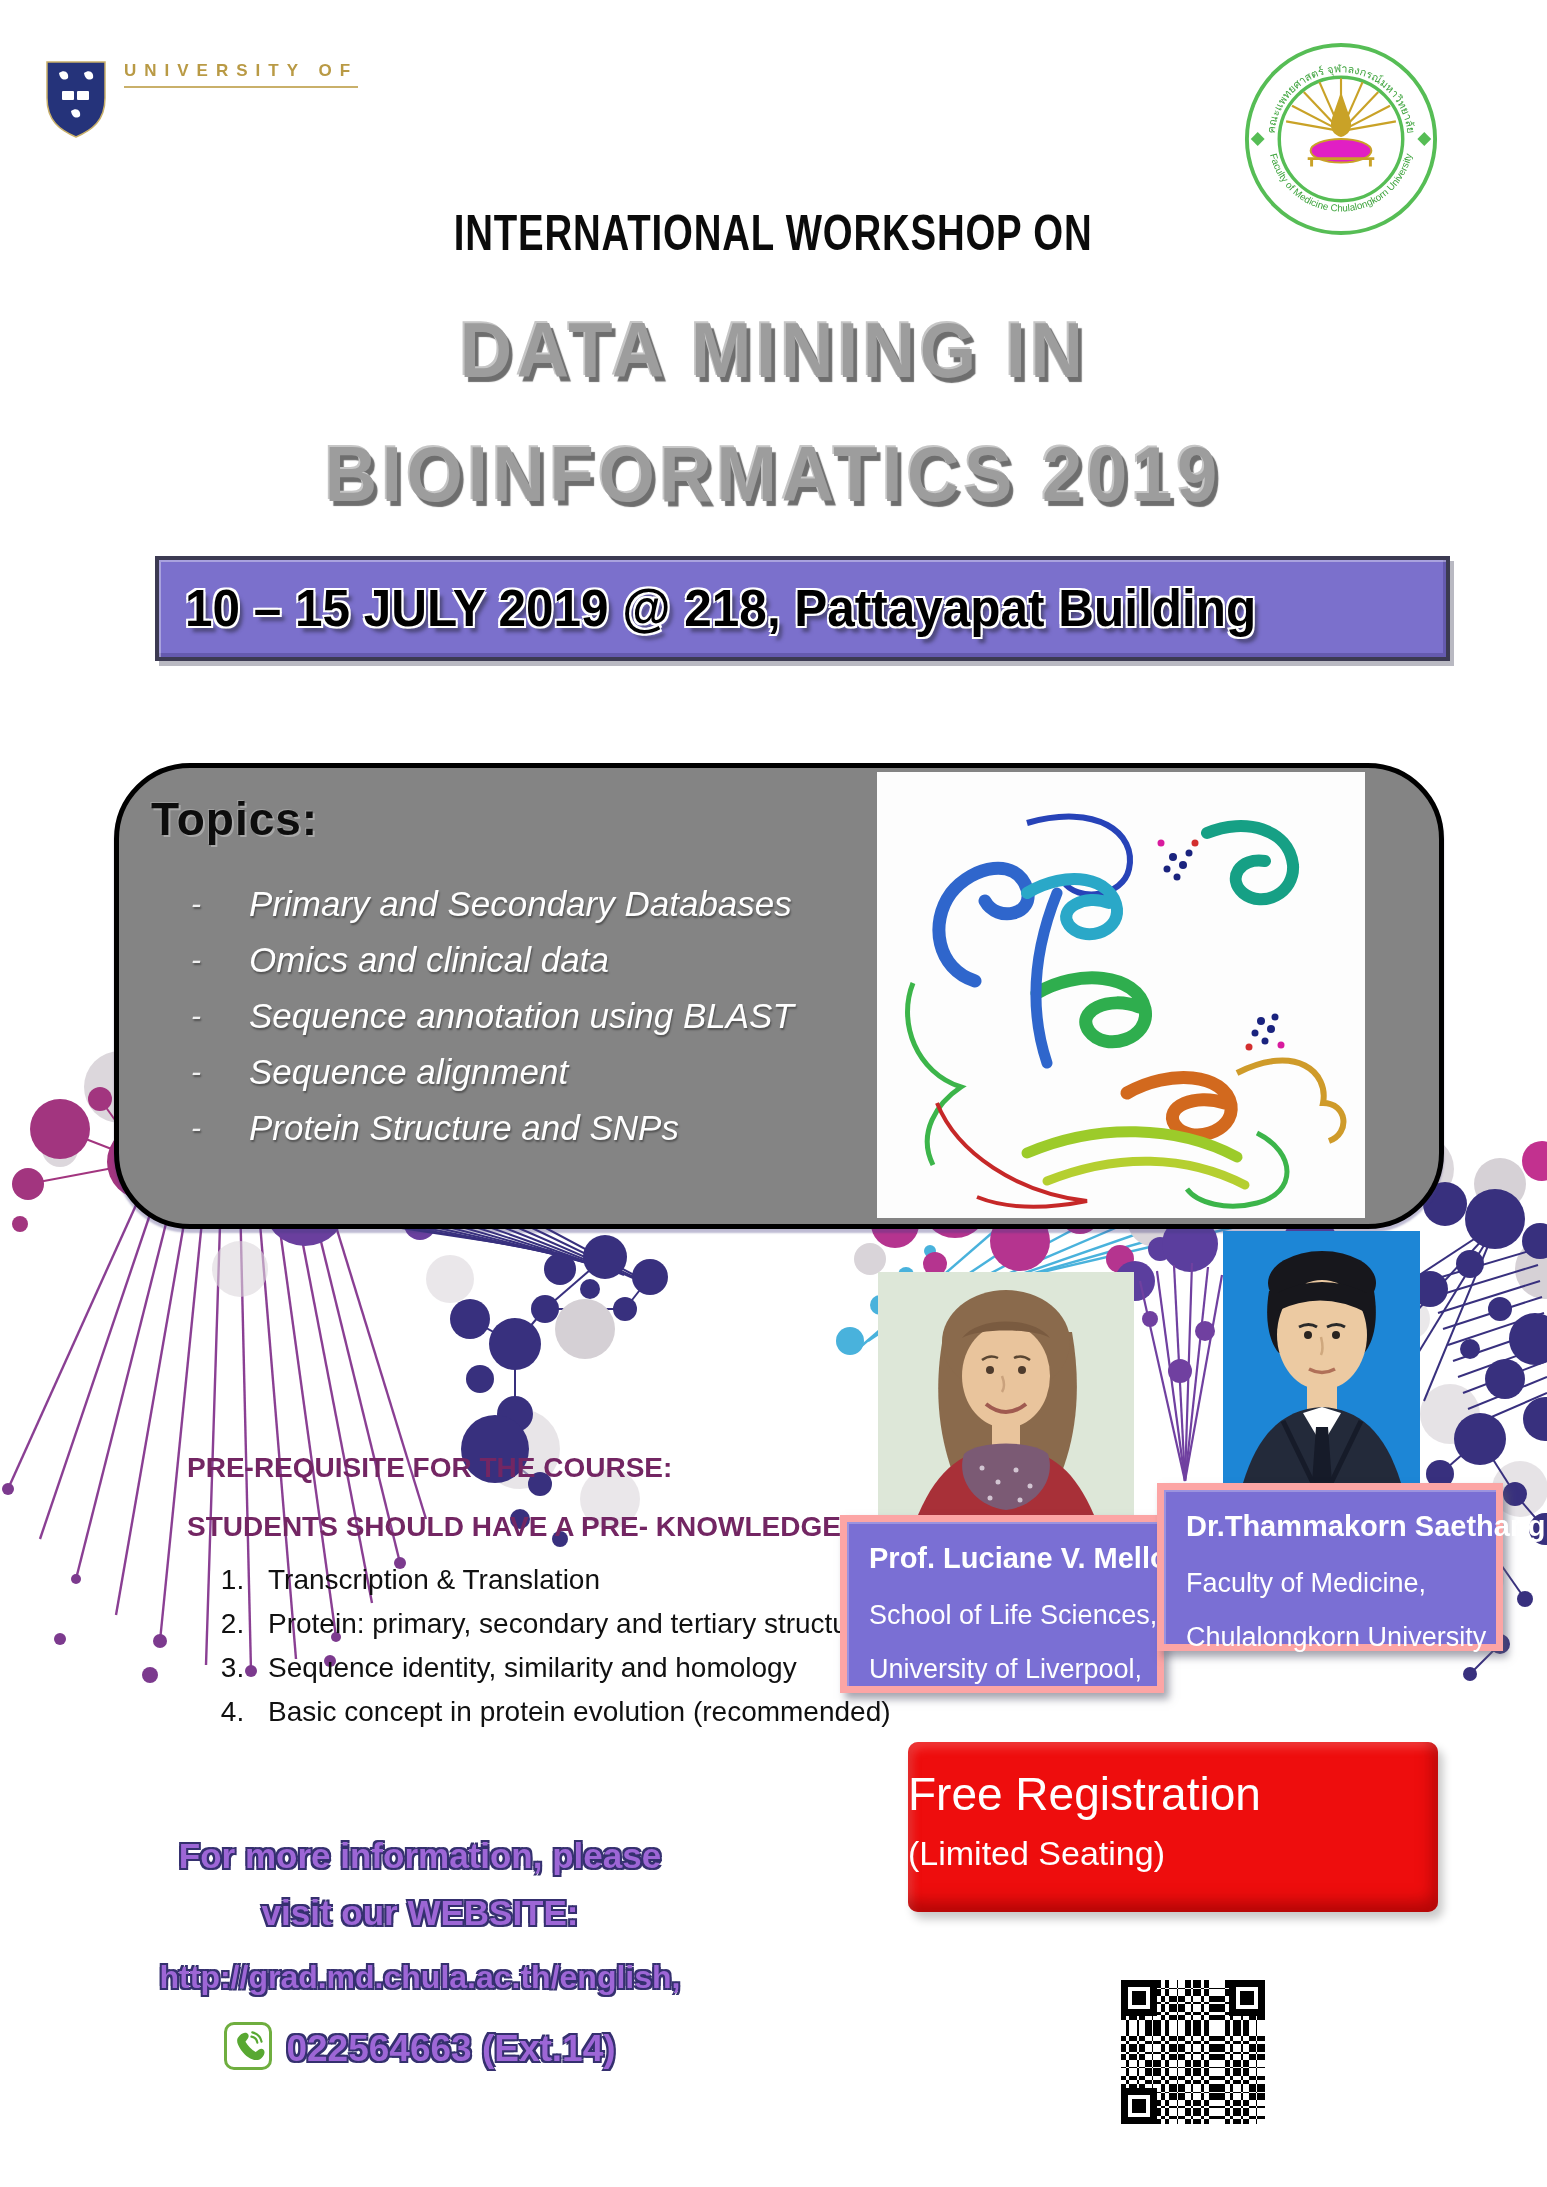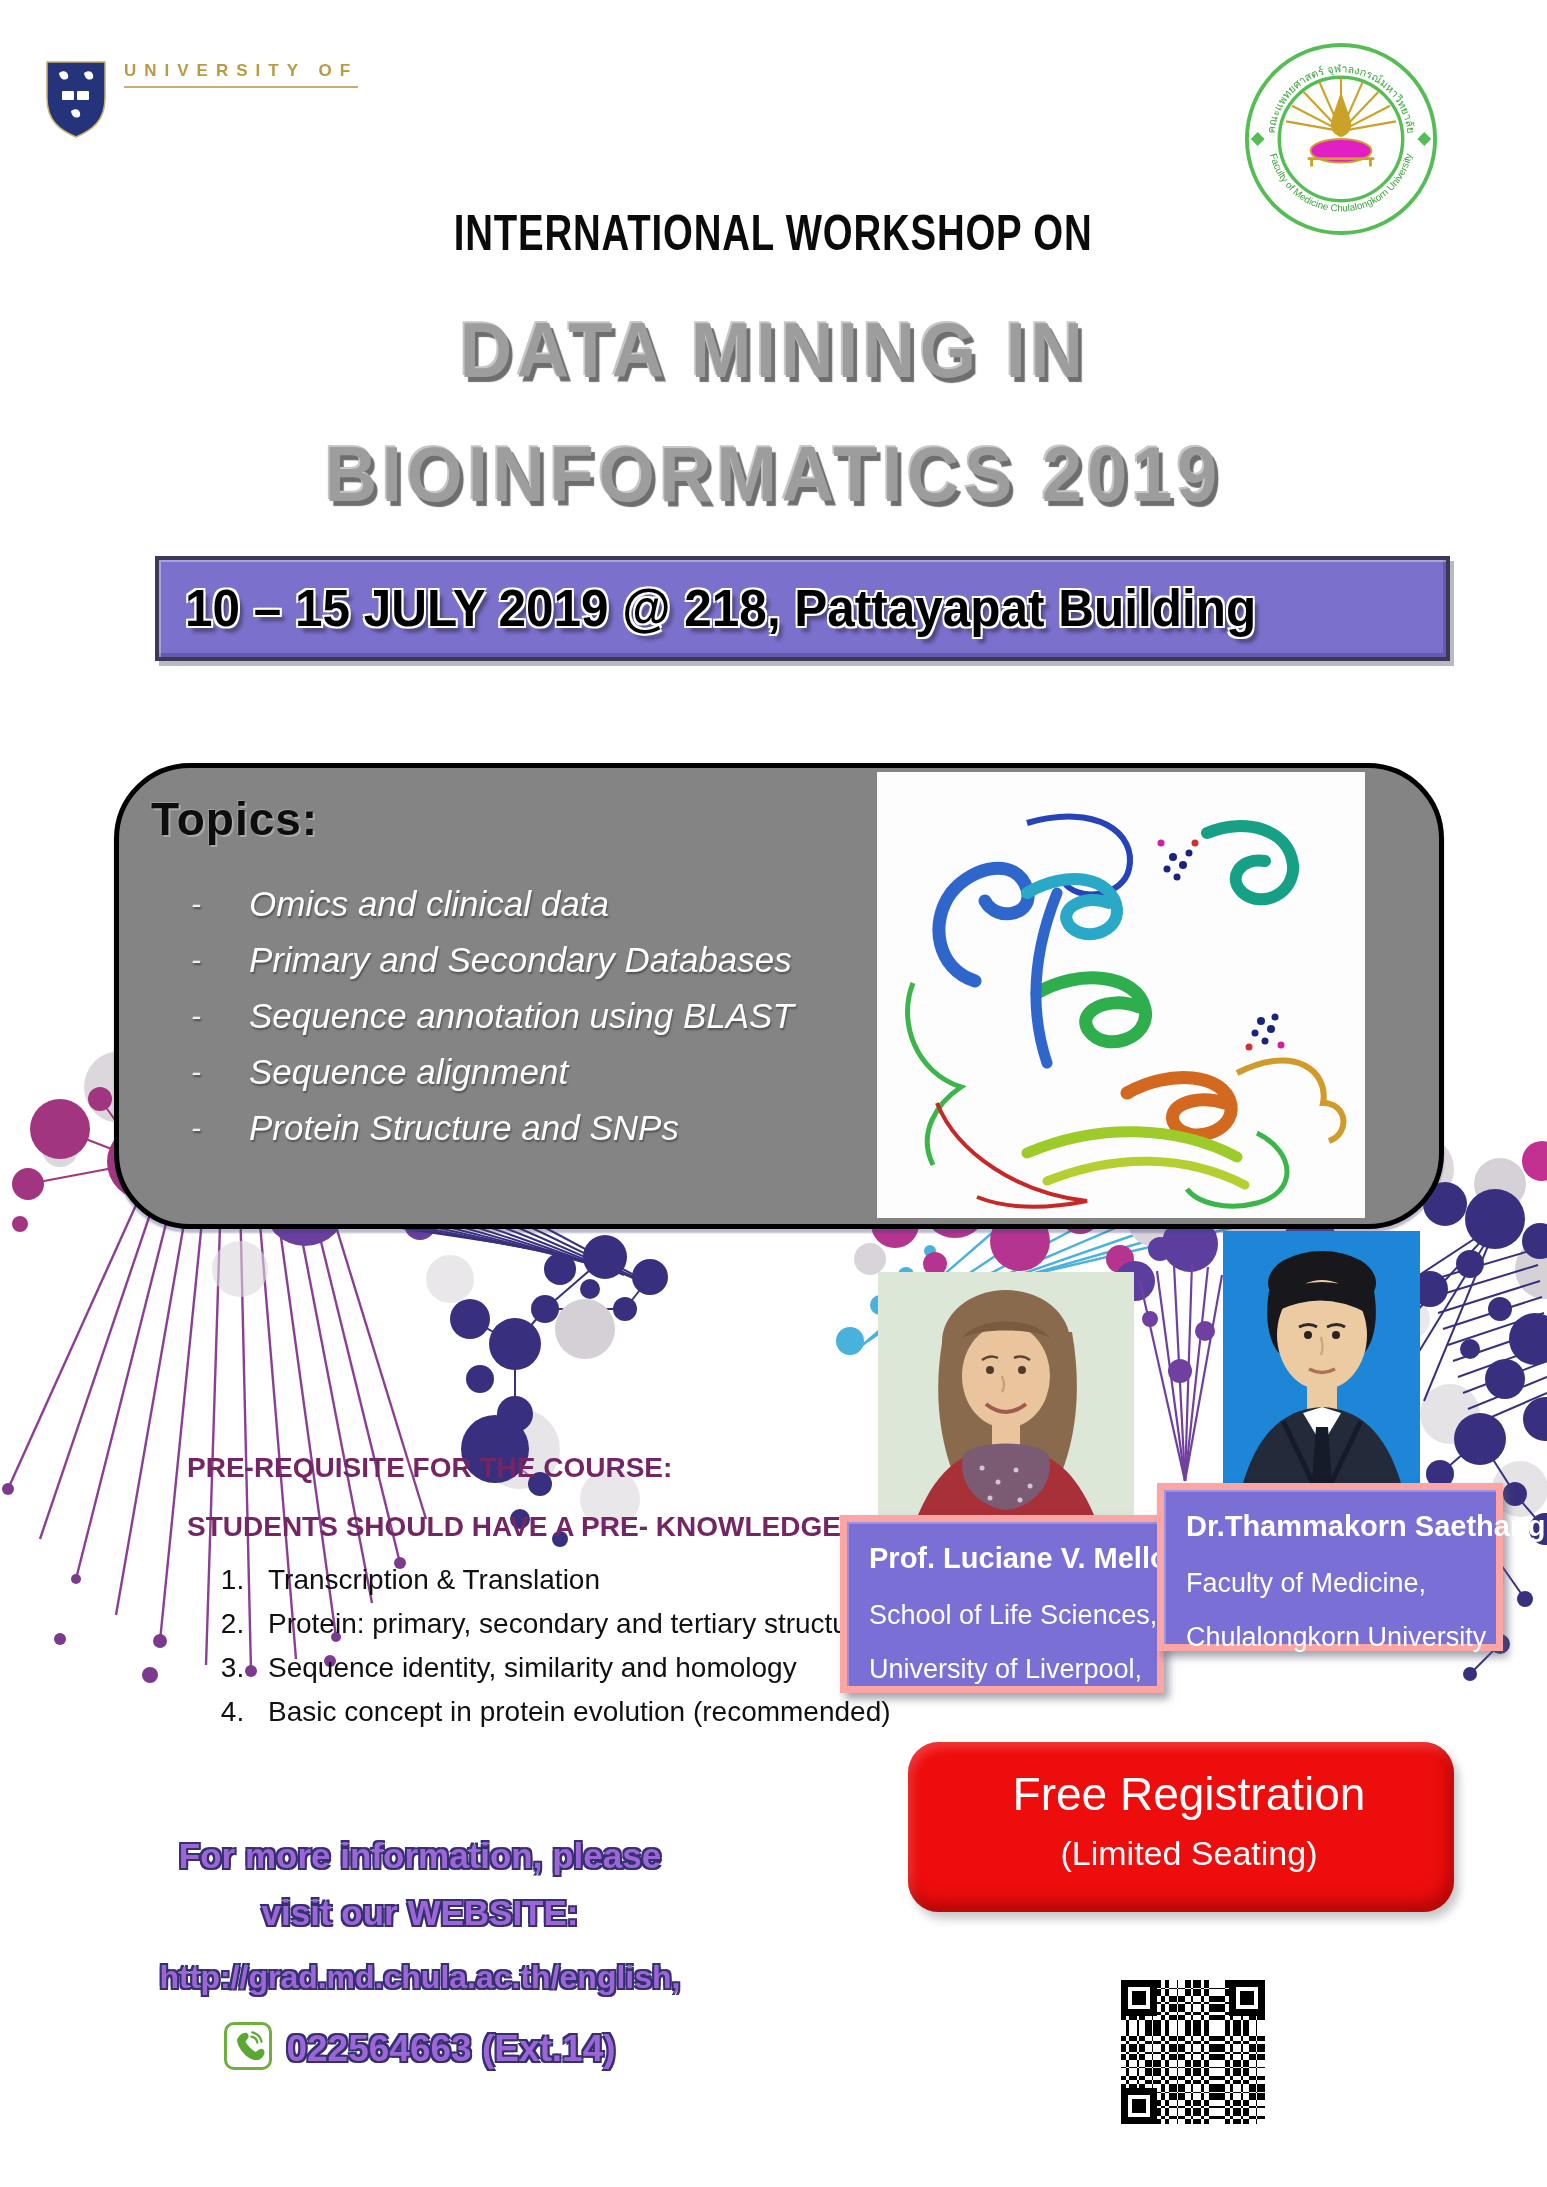--- a/index.html
+++ b/index.html
@@ -69,24 +69,23 @@
     color:#fff; padding:20px 0 0 22px;
     box-shadow:5px 6px 8px rgba(90,90,110,.55), inset 2px 2px 0 rgba(255,255,255,.25);
   }
   .cap-mello { left:840px; top:1496px; width:324px; height:178px; }
   .cap-saethang { left:1157px; top:1464px; width:346px; height:168px; }
   .caption .l1 { font-weight:bold; font-size:29px; margin-bottom:25px; white-space:nowrap; }
   .caption .l2 { font-size:27px; margin-bottom:23px; white-space:nowrap; }
   .caption .l3 { font-size:27px; white-space:nowrap; }
   
   .reg {
-    position:absolute; left:908px; top:1723px; width:530px; height:170px; border-radius:31px;
-    background:#ee0d0d; z-index:3; text-align:center; color:#fff;
+    position:absolute; left:908px; top:1723px; width:530px; height:170px; border-radius:10px;
+    background:#ee0d0d; z-index:3; text-align:left; color:#fff;
     box-shadow:inset -5px -10px 16px rgba(130,0,0,.55), inset 4px 6px 10px rgba(255,130,130,.40), 5px 7px 10px rgba(0,0,0,.22);
-    padding-left:16px;
   }
   .reg .r1 { font-size:46px; padding-top:25px; }
   .reg .r2 { font-size:34px; padding-top:13px; }
   
   .contact { position:absolute; left:108px; top:1817px; width:624px; text-align:center; z-index:3;
     color:#9d66d6; font-weight:bold; }
   .contact div { text-shadow:-2px -2px 0 #35306f, 2px -2px 0 #35306f, -2px 2px 0 #35306f, 2px 2px 0 #35306f; }
   .c1 { font-size:35px; }
   .c2 { font-size:35px; margin-top:17px; }
   .curl { font-size:32px; margin-top:26px; white-space:nowrap; }
@@ -404,22 +403,22 @@
       <circle cx="1360" cy="1120" r="10"></circle>
         <circle cx="1395" cy="1160" r="18"></circle>
         <circle cx="1420" cy="1130" r="8"></circle>
     </g>
     <circle cx="1542" cy="1142" r="20" fill="#c2318f"></circle>
   </svg>
 
   <div class="topics-box">
     <div class="topics-h">Topics:</div>
     <ul class="topics-list">
+      <li>Primary and Secondary Databases</li>
       <li>Omics and clinical data</li>
-      <li>Primary and Secondary Databases</li>
       <li>Sequence annotation using BLAST</li>
       <li>Sequence alignment</li>
       <li>Protein Structure and SNPs</li>
     </ul>
     <div class="protein">
       <svg width="488" height="446" viewBox="0 0 488 444">
         <path d="M98,208 C60,196 52,150 74,120 C96,92 140,84 150,116 C158,142 120,150 108,128" stroke="#2f66cc" stroke-width="13" fill="none" stroke-linecap="round"></path>
         <path d="M150,50 C220,30 260,60 252,96 C246,124 200,130 186,108" stroke="#2743b8" stroke-width="6" fill="none"></path>
         <path d="M150,120 C190,96 236,104 240,136 C242,160 206,170 192,152 C180,136 208,120 232,130" stroke="#2aa8c8" stroke-width="12" fill="none" stroke-linecap="round"></path>
         <path d="M330,60 C368,44 412,56 416,92 C418,120 386,136 366,120 C350,106 362,84 388,88" stroke="#16a085" stroke-width="12" fill="none" stroke-linecap="round"></path>

